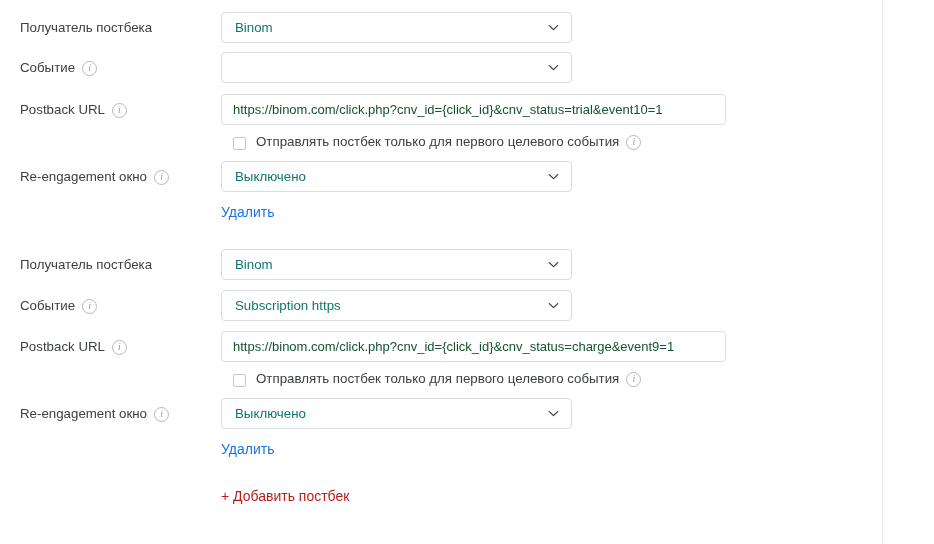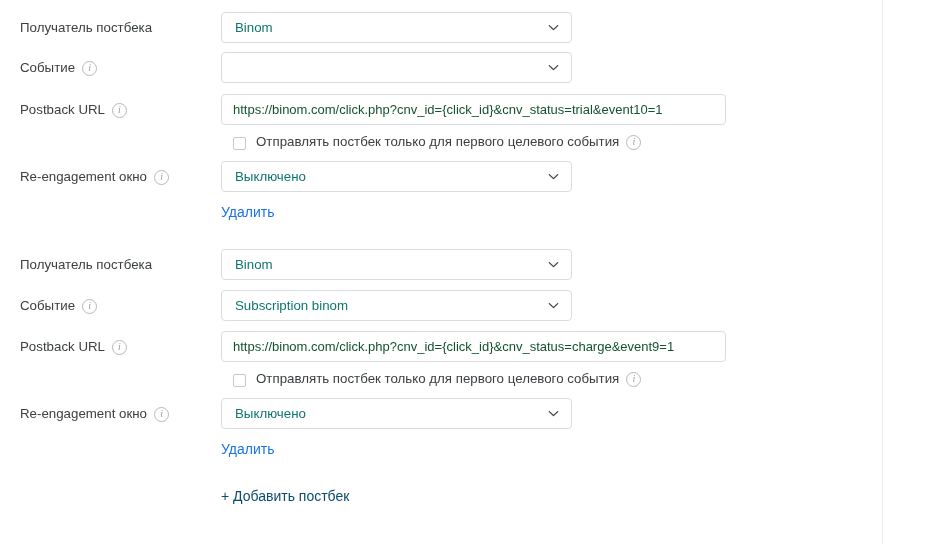--- a/index.html
+++ b/index.html
@@ -187,21 +187,21 @@
     position: absolute;
     left: 221px;
     font-size: 14px;
     line-height: 16px;
     color: #1a73e8;
     cursor: pointer;
     white-space: nowrap;
     text-decoration: none;
   }
   .link-add {
-    color: #0c4a6e;
+    color: #b91c1c;
     text-align: center;
   }
 </style>
 </head>
 <body>
 
 <div class="page">
 
   <div class="content">
 
@@ -305,21 +305,21 @@
 
       <div class="row" style="top:53px;">
         <div class="row-label">
           <span class="label-text">Событие</span>
           <span class="info-icon">
               <span>i</span>
             </span>
         </div>
         <div class="field">
           <div class="select-control">
-            <span class="select-value">Subscription binom</span>
+            <span class="select-value">Subscription https</span>
             <span class="chevron">
               <svg width="11" height="11" viewBox="0 0 11 11">
                   <path d="M1.3 3.6 L5.5 7.6 L9.7 3.6" fill="none" stroke="#3c4043" stroke-width="1.3" stroke-linecap="round" stroke-linejoin="round"></path>
                 </svg>
             </span>
           </div>
         </div>
       </div>
 
       <div class="row" style="top:94px;">

